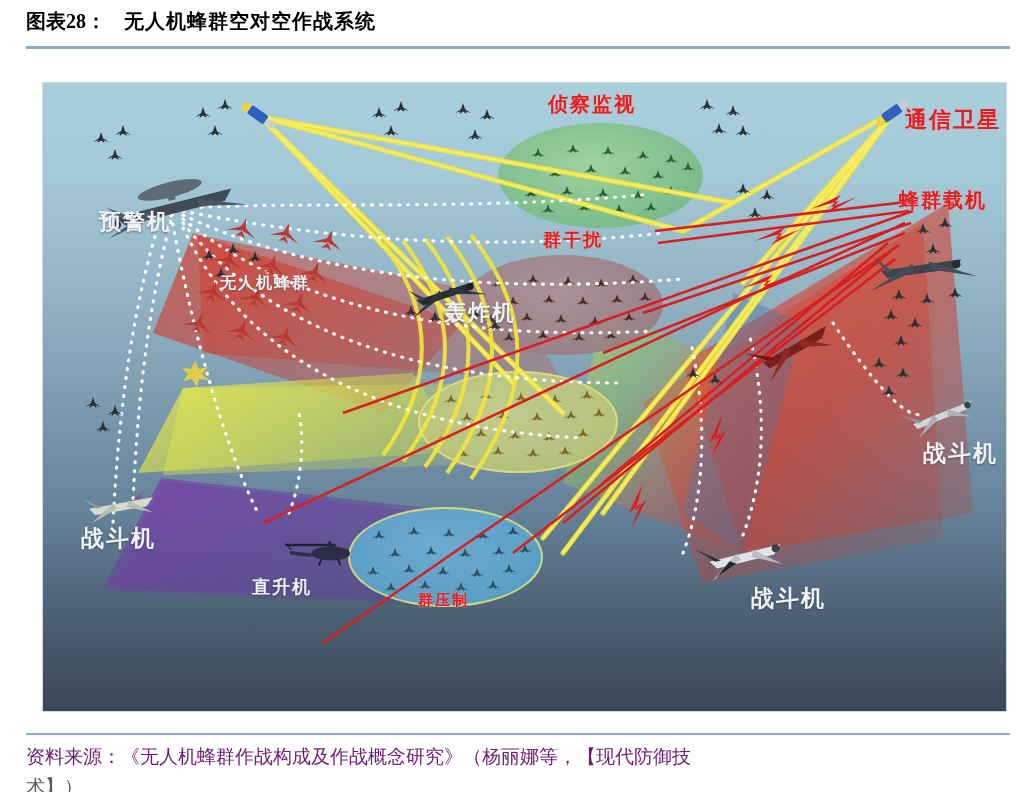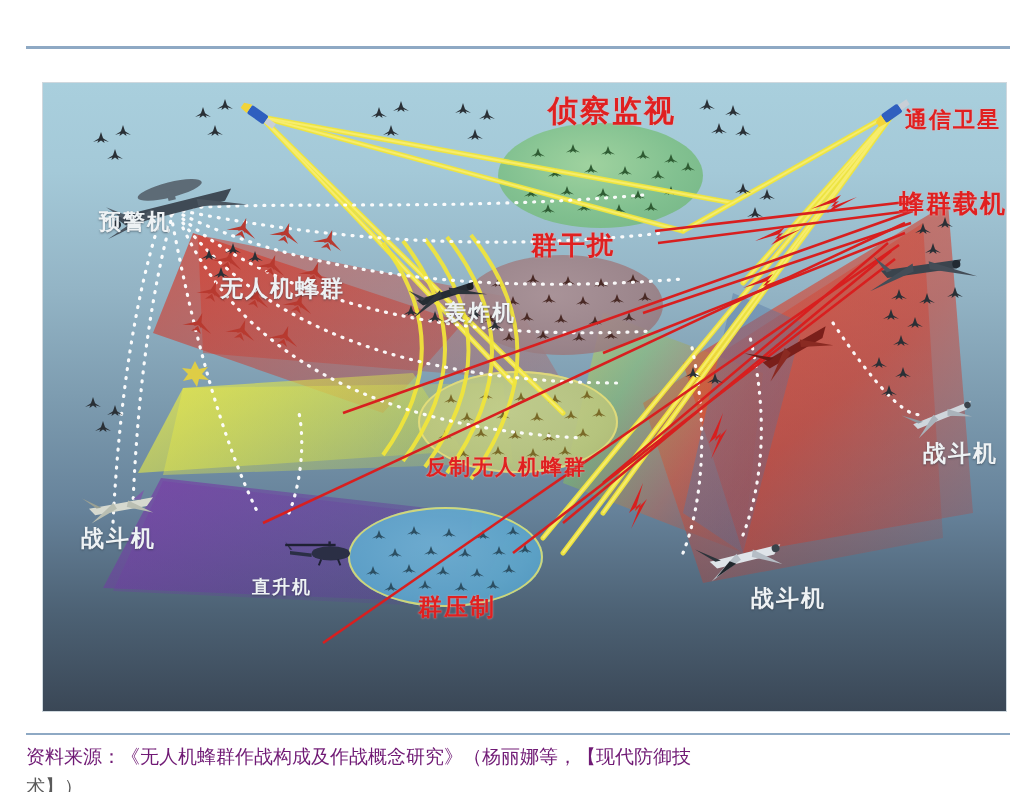--- a/index.html
+++ b/index.html
@@ -77,20 +77,25 @@
   }
   .lbl-red{color:#e02020;text-shadow:0 0 2px rgba(255,180,180,.8);}
   .lbl-white{color:#eef2f4;text-shadow:0 1px 2px rgba(40,50,60,.55);}
   svg{display:block;overflow:visible;}
 </style>
 </head>
 <body>
 
 <div class="page">
 
+  <div class="fig-title">
+    <span class="num">图表28：</span>
+    &nbsp;
+    <span>无人机蜂群空对空作战系统</span>
+  </div>
   <div class="title-rule"></div>
 
   <div class="figure">
 
     <svg class="layer" viewBox="0 0 963 628" preserveAspectRatio="none">
       <defs>
         <linearGradient id="gRedCone" x1="0" y1="0" x2="1" y2="1">
           <stop offset="0%" stop-color="#d83a2a" stop-opacity=".72"></stop>
           <stop offset="100%" stop-color="#c23a30" stop-opacity=".30"></stop>
         </linearGradient>
@@ -591,34 +596,33 @@
         <rect x="-14" y="-5" width="20" height="10" rx="2" fill="#2f5fbf"></rect>
         <rect x="6" y="-3" width="10" height="6" fill="#c9cfd6"></rect>
         <path d="M-14,-5 L-22,-2 L-22,4 L-14,5 Z" fill="#f2d43a"></path>
       </g>
 
       <g transform="translate(152,290)">
         <path d="M0,-12 L4,-4 L13,-6 L7,1 L14,7 L4,6 L2,14 L-3,6 L-12,8 L-7,1 L-13,-5 L-4,-4 Z" fill="#e8d23a" opacity=".9"></path>
       </g>
     </svg>
 
-    <div class="lbl lbl-red" style="left:505px;top:8px;font-size:30px;">侦察监视</div>
-    <div class="lbl lbl-red" style="left:488px;top:145px;font-size:26px;">群干扰</div>
-    <div class="lbl lbl-red" style="left:383px;top:370px;font-size:21px;">反制无人机蜂群</div>
-    <div class="lbl lbl-red" style="left:375px;top:508px;font-size:24px;">群压制</div>
+    <div class="lbl lbl-red" style="left:505px;top:8px;font-size:20px;">侦察监视</div>
+    <div class="lbl lbl-red" style="left:500px;top:145px;font-size:18px;">群干扰</div>
+    <div class="lbl lbl-red" style="left:375px;top:508px;font-size:15px;">群压制</div>
 
     <div class="lbl lbl-white" style="left:56px;top:124px;font-size:22px;">预警机</div>
-    <div class="lbl lbl-white" style="left:177px;top:190px;font-size:23px;">无人机蜂群</div>
+    <div class="lbl lbl-white" style="left:177px;top:190px;font-size:16px;">无人机蜂群</div>
     <div class="lbl lbl-white" style="left:401px;top:215px;font-size:22px;">轰炸机</div>
     <div class="lbl lbl-white" style="left:38px;top:440px;font-size:23px;">战斗机</div>
     <div class="lbl lbl-white" style="left:209px;top:492px;font-size:18px;">直升机</div>
     <div class="lbl lbl-white" style="left:708px;top:500px;font-size:23px;">战斗机</div>
     <div class="lbl lbl-white" style="left:880px;top:355px;font-size:23px;">战斗机</div>
     <div class="lbl lbl-red" style="left:862px;top:22px;font-size:22px;">通信卫星</div>
-    <div class="lbl lbl-red" style="left:856px;top:104px;font-size:25px;">蜂群载机</div>
+    <div class="lbl lbl-red" style="left:856px;top:104px;font-size:20px;">蜂群载机</div>
 
   </div>
 
   <div class="foot-rule"></div>
   <div class="source">资料来源：《无人机蜂群作战构成及作战概念研究》（杨丽娜等，【现代防御技</div>
   <div class="source-2">术】）</div>
 
 </div>
 
 </body></html>

